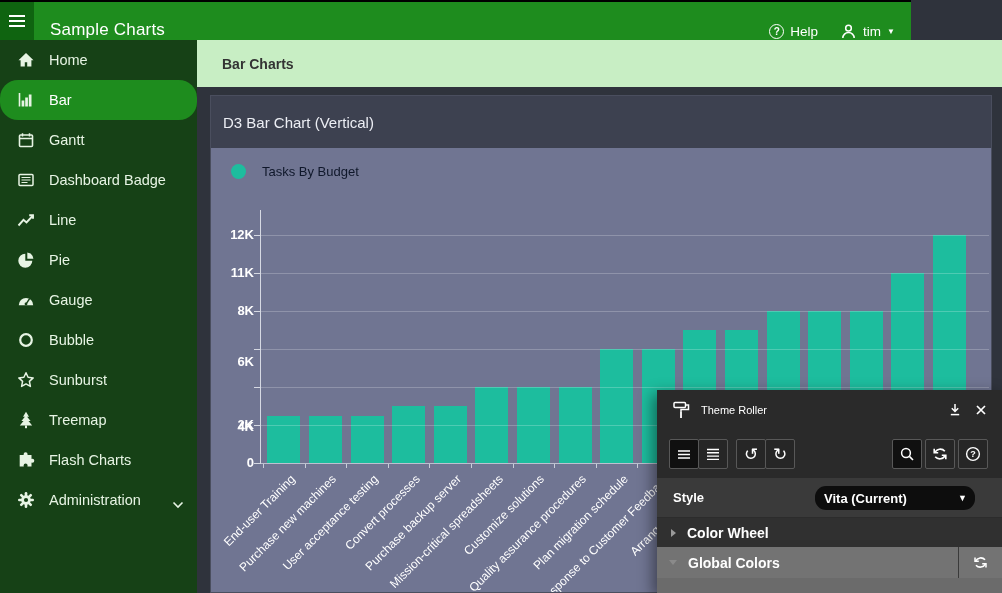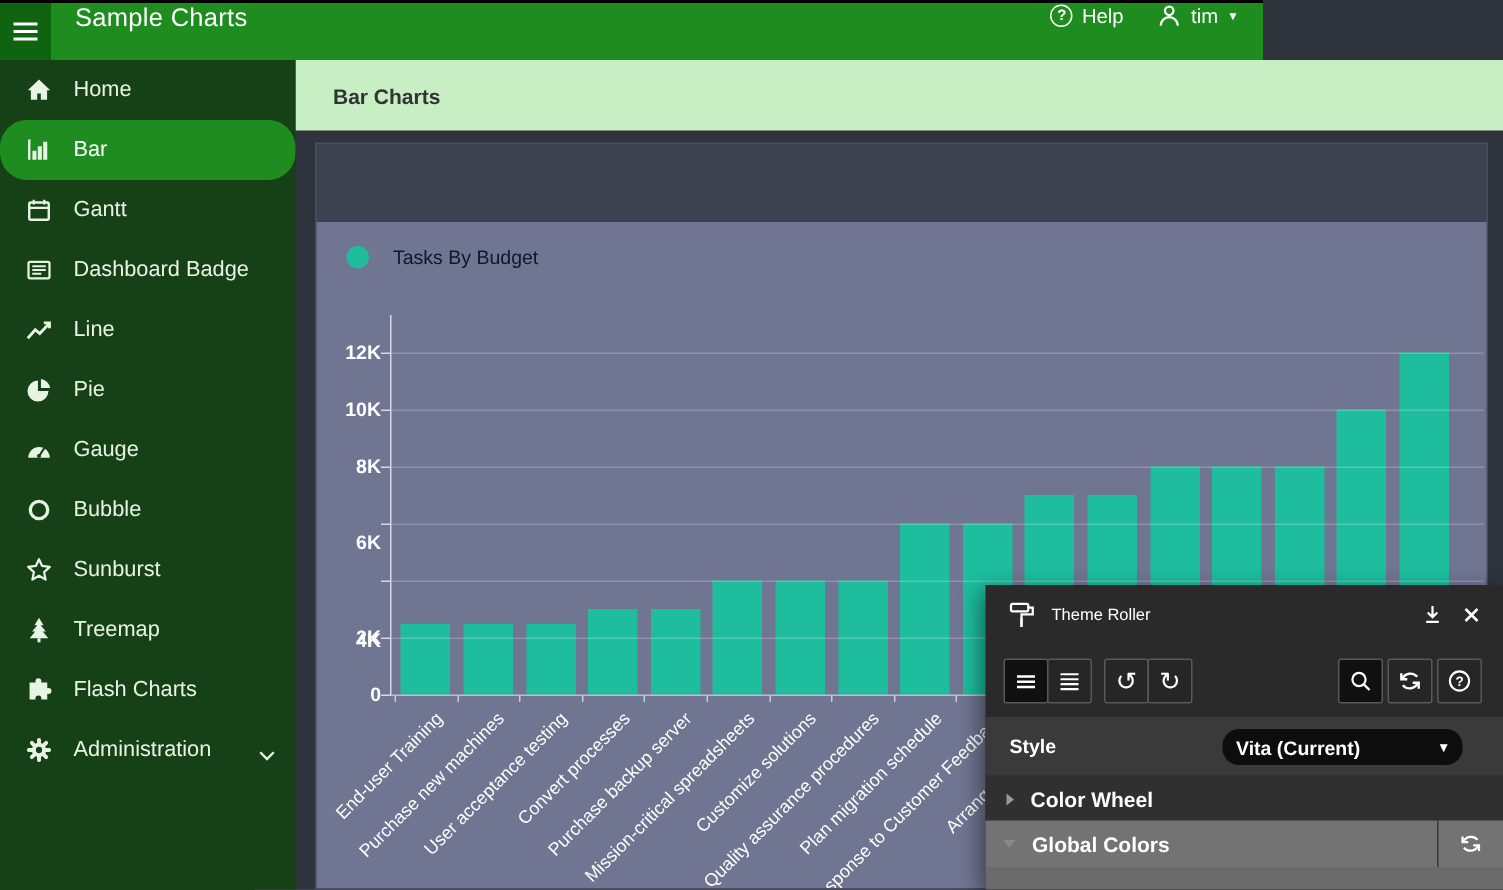--- a/index.html
+++ b/index.html
@@ -1,21 +1,21 @@
 <!DOCTYPE html>
 <html><head>
 <meta charset="utf-8">
 <style>
   * { margin:0; padding:0; box-sizing:border-box; }
   html,body { width:1002px; height:593px; overflow:hidden;
     font-family:"Liberation Sans","DejaVu Sans",sans-serif; background:#2f333c; }
 
   
-  .topbar { position:absolute; left:0; top:0; width:842px; height:40px;
-    background:#1e8c1e; border-top:2px solid #000; display:flex; align-items:flex-start; z-index:30; }
+  .topbar { position:absolute; left:0; top:0; width:911px; height:40px;
+    background:#1e8c1e; border-top:2px solid #000; display:flex; align-items:flex-end; z-index:30; }
   .hamburger { width:34px; height:38px; background:#0f6410; display:flex; align-items:center;
     justify-content:center; flex-direction:column; gap:3px; cursor:pointer; }
   .hamburger i { display:block; width:16px; height:2px; background:#fff; }
   .app-title { color:#fff; font-size:17px; margin-left:16px; letter-spacing:.2px; }
   .top-right { margin-left:auto; display:flex; align-items:center; gap:22px; padding-right:16px; color:#fff; }
   .top-link { display:flex; align-items:center; gap:6px; font-size:13.5px; cursor:pointer; }
   .q-circle { width:15px; height:15px; border:1.5px solid #fff; border-radius:50%;
     display:flex; align-items:center; justify-content:center; font-size:10px; font-weight:bold; }
   .caret { font-size:8px; line-height:1; }
 
@@ -235,20 +235,23 @@
           <path d="M1.5 1.5 6 6 10.5 1.5" fill="none" stroke="currentColor" stroke-width="1.6"></path>
         </svg></span>
     </div>
   </nav>
 
 <div class="band">
   <span class="band-title">Bar Charts</span>
 </div>
 
 <div class="card">
+  <div class="card-header">
+    <span class="card-title">D3 Bar Chart (Vertical)</span>
+  </div>
   <div class="chart-body" id="chartBody">
     <div class="legend">
       <span class="legend-dot"></span>
       <span class="legend-label">Tasks By Budget</span>
     </div>
     <div id="plot">
         <div class="axis-y" style="left: 49px; top: 62px; height: 254px;"></div>
         <div class="ytick" style="left: 43px; top: 315px;"></div>
         <div class="ylab" style="left: 3px; top: 307px;">0</div>
         <div class="gridline" style="left: 50px; top: 277px; width: 728px;"></div>
@@ -258,21 +261,21 @@
         <div class="ytick" style="left: 43px; top: 239px;"></div>
         <div class="ylab" style="left: 3px; top: 231px; margin-top: 40px;">4K</div>
         <div class="gridline" style="left: 50px; top: 201px; width: 728px;"></div>
         <div class="ytick" style="left: 43px; top: 201px;"></div>
         <div class="ylab" style="left: 3px; top: 206px;">6K</div>
         <div class="gridline" style="left: 50px; top: 163px; width: 728px;"></div>
         <div class="ytick" style="left: 43px; top: 163px;"></div>
         <div class="ylab" style="left: 3px; top: 155px;">8K</div>
         <div class="gridline" style="left: 50px; top: 125px; width: 728px;"></div>
         <div class="ytick" style="left: 43px; top: 125px;"></div>
-        <div class="ylab" style="left: 3px; top: 117px;">10K</div>
+        <div class="ylab" style="left: 3px; top: 117px;">11K</div>
         <div class="gridline" style="left: 50px; top: 87px; width: 728px;"></div>
         <div class="ytick" style="left: 43px; top: 87px;"></div>
         <div class="ylab" style="left: 3px; top: 79px;">12K</div>
         <div class="gridline" style="left: 50px; top: 315px; width: 728px; background: rgba(240, 242, 248, 0.6);"></div>
         <div class="bar" style="left: 56.3px; top: 267.5px; width: 33px; height: 47.5px; background: rgb(29, 189, 158);"></div>
         <div class="bar" style="left: 97.9px; top: 267.5px; width: 33px; height: 47.5px; background: rgb(29, 189, 158);"></div>
         <div class="bar" style="left: 139.5px; top: 267.5px; width: 33px; height: 47.5px; background: rgb(29, 189, 158);"></div>
         <div class="bar" style="left: 181.1px; top: 258px; width: 33px; height: 57px; background: rgb(29, 189, 158);"></div>
         <div class="bar" style="left: 222.7px; top: 258px; width: 33px; height: 57px; background: rgb(29, 189, 158);"></div>
         <div class="bar" style="left: 264.3px; top: 239px; width: 33px; height: 76px; background: rgb(29, 189, 158);"></div>

